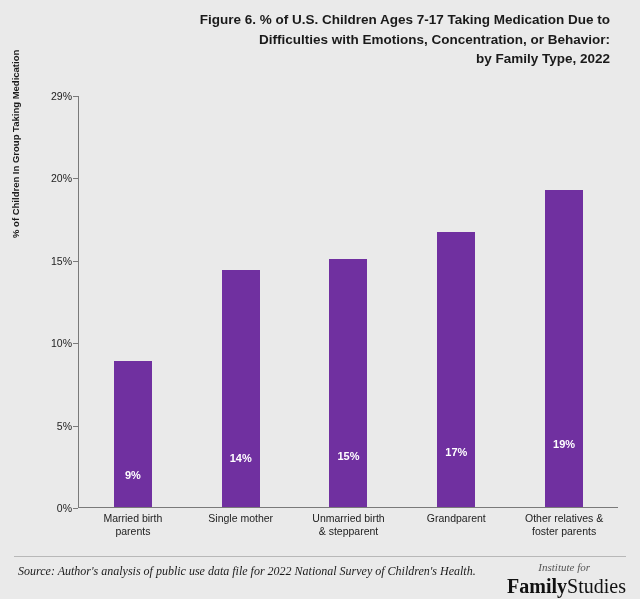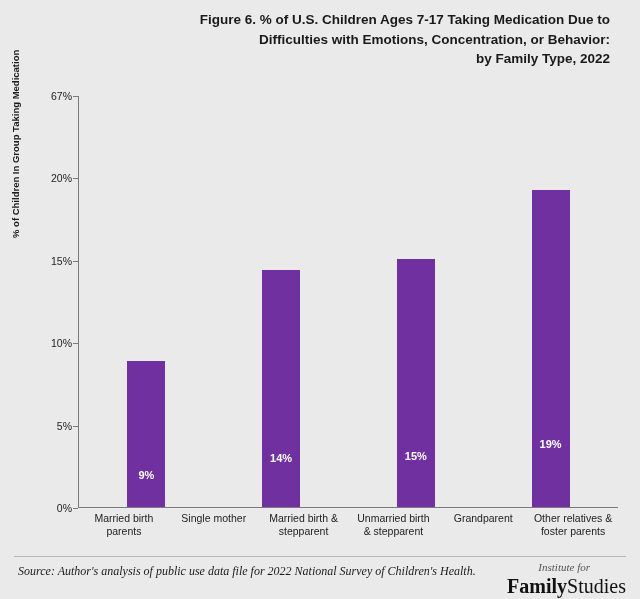--- a/index.html
+++ b/index.html
@@ -211,21 +211,21 @@
     <div class="y-axis-title">% of Children In Group Taking Medication</div>
 
     <div class="plot">
 
       <div class="y-ticks">
         <div class="y-tick" style="top:100%">0%</div>
         <div class="y-tick" style="top:80%">5%</div>
         <div class="y-tick" style="top:60%">10%</div>
         <div class="y-tick" style="top:40%">15%</div>
         <div class="y-tick" style="top:20%">20%</div>
-        <div class="y-tick" style="top:0%">67%</div>
+        <div class="y-tick" style="top:0%">29%</div>
 
         <div class="tick-mark" style="top:100%"></div>
         <div class="tick-mark" style="top:80%"></div>
         <div class="tick-mark" style="top:60%"></div>
         <div class="tick-mark" style="top:40%"></div>
         <div class="tick-mark" style="top:20%"></div>
         <div class="tick-mark" style="top:0%"></div>
       </div>
 
       <div class="axis-line-y"></div>
@@ -241,40 +241,41 @@
           <div class="bar" style="height:57.6%">
             <span class="bar-label">14%</span>
           </div>
         </div>
         <div class="bar-slot">
           <div class="bar" style="height:60.4%">
             <span class="bar-label">15%</span>
           </div>
         </div>
         <div class="bar-slot">
+          <div class="bar" style="height:66.8%">
+            <span class="bar-label">17%</span>
+          </div>
+        </div>
+        <div class="bar-slot">
           <div class="bar" style="height:77.2%">
             <span class="bar-label">19%</span>
           </div>
         </div>
       </div>
 
     </div>
   </div>
 
   <div class="x-labels">
     <div class="x-label">
       <div>Married birth</div>
       <div>parents</div>
     </div>
     <div class="x-label">
       <div>Single mother</div>
-    </div>
-    <div class="x-label">
-      <div>Married birth &amp;</div>
-      <div>stepparent</div>
     </div>
     <div class="x-label">
       <div>Unmarried birth</div>
       <div>&amp; stepparent</div>
     </div>
     <div class="x-label">
       <div>Grandparent</div>
     </div>
     <div class="x-label">
       <div>Other relatives &amp;</div>

